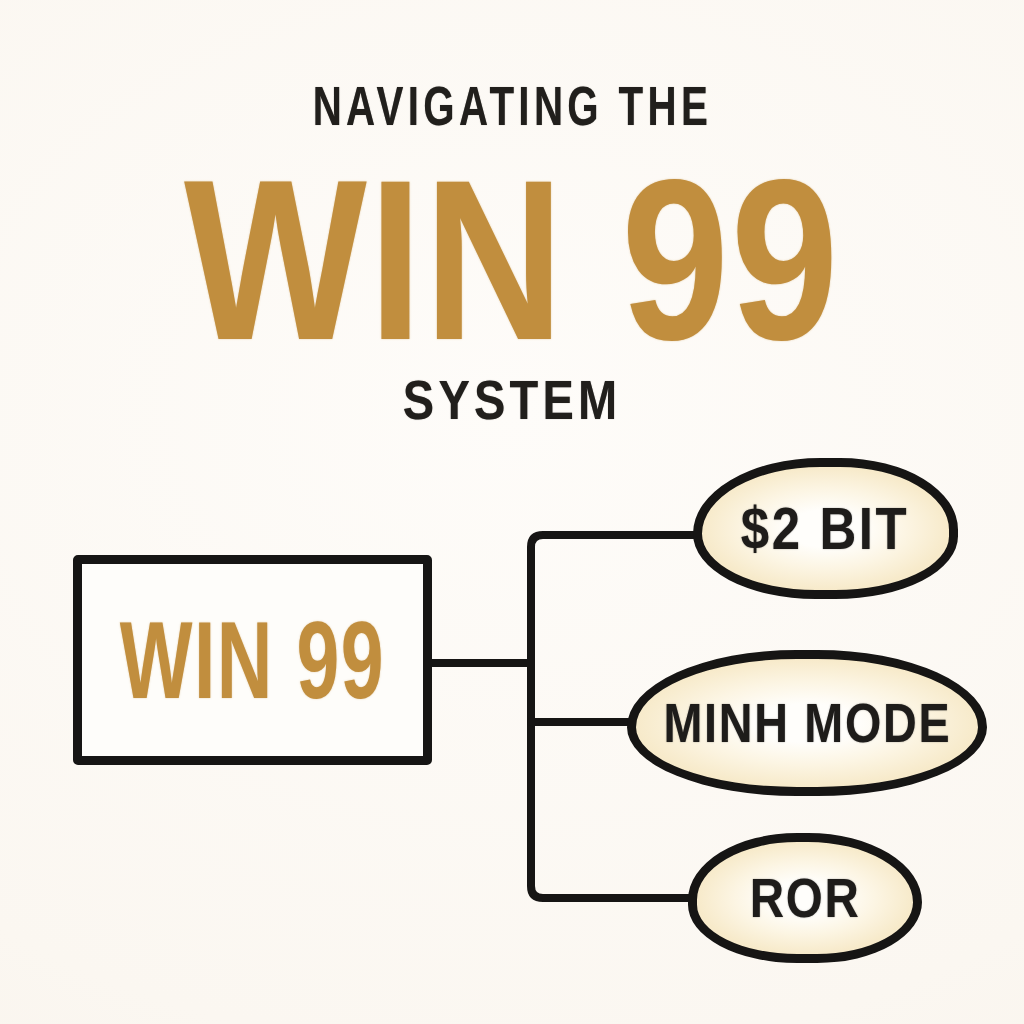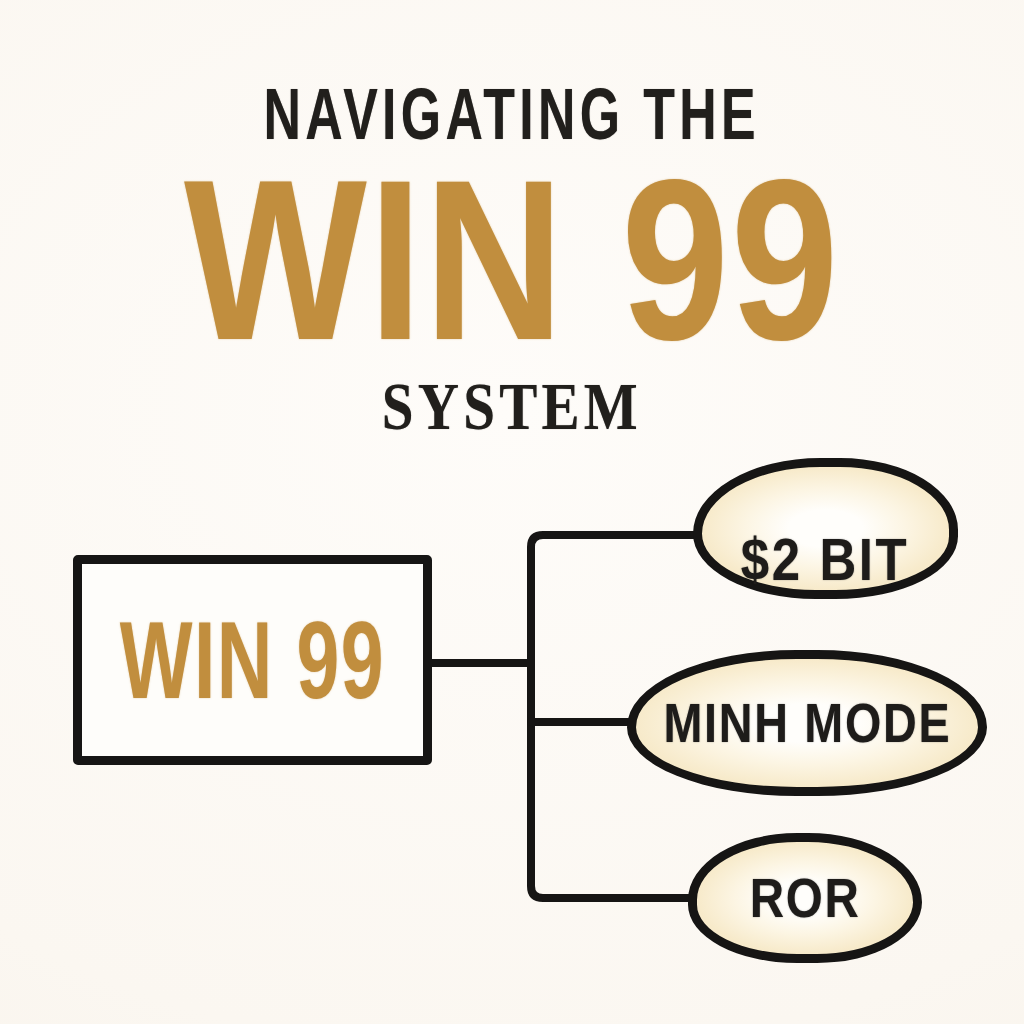--- a/index.html
+++ b/index.html
@@ -12,25 +12,25 @@
     position:relative;width:1024px;height:1024px;
     background:
       radial-gradient(ellipse 120% 90% at 50% 40%, #FEFCF9 0%, #FBF7F1 70%, #F8F3EB 100%);
   }
   
   .title-line{
     position:absolute;left:0;width:1024px;text-align:center;
     color:#211F1C;font-weight:bold;line-height:1;white-space:nowrap;
   }
   .cond{display:inline-block;transform-origin:50% 50%;}
-  .t1{top:78px;font-size:72px;letter-spacing:6px;}
+  .t1{top:78px;font-size:56px;letter-spacing:6px;}
   .t1 .cond{transform:scaleX(0.72);}
   .t2{top:146px;font-size:228px;letter-spacing:2px;color:#C18E3E;}
   .t2 .cond{transform:scaleX(0.85);}
-  .t3{top:372px;font-size:68px;letter-spacing:5px;font-family:Liberation Serif, serif;}
+  .t3{top:372px;font-size:56px;letter-spacing:5px;}
   .t3 .cond{transform:scaleX(0.84);}
   .soft-ink{text-shadow:0 0 1px rgba(33,31,28,0.55);}
   .soft-gold{text-shadow:0 0 2px rgba(193,142,62,0.45);}
 
   
   .wires{position:absolute;left:0;top:0;width:1024px;height:1024px;pointer-events:none;}
 
   
   .root-box{
     position:absolute;left:73px;top:555px;width:359px;height:210px;
@@ -44,21 +44,21 @@
     text-shadow:0 0 2px rgba(193,142,62,0.5);
   }
 
   
   .oval{
     position:absolute;box-sizing:border-box;
     border:9px solid #161514;border-radius:50%;
     background:radial-gradient(closest-side, #FFFEFB 30%, #FCF5E3 65%, #F7EACA 100%);
     display:flex;align-items:center;justify-content:center;
   }
-  .oval-1{left:693px;top:458px;width:265px;height:141px;border-radius:52% 48% 50% 50% / 58% 55% 48% 50%;align-items:flex-end;}
+  .oval-1{left:693px;top:458px;width:265px;height:141px;border-radius:52% 48% 50% 50% / 58% 55% 48% 50%;}
   .oval-2{left:627px;top:650px;width:360px;height:146px;border-radius:50% 50% 50% 50% / 56% 56% 50% 50%;}
   .oval-3{left:688px;top:833px;width:234px;height:130px;border-radius:50% 52% 48% 50% / 55% 57% 50% 48%;}
   .oval-label{
     color:#1E1C1A;font-weight:bold;line-height:1;white-space:nowrap;
     transform:scaleX(0.85);text-shadow:0 0 1.5px rgba(30,28,26,0.5);
   }
   .oval-1 .oval-label{font-size:60px;letter-spacing:3px;}
   .oval-2 .oval-label{font-size:55px;letter-spacing:2px;}
   .oval-3 .oval-label{font-size:56px;letter-spacing:2px;}
 </style>

